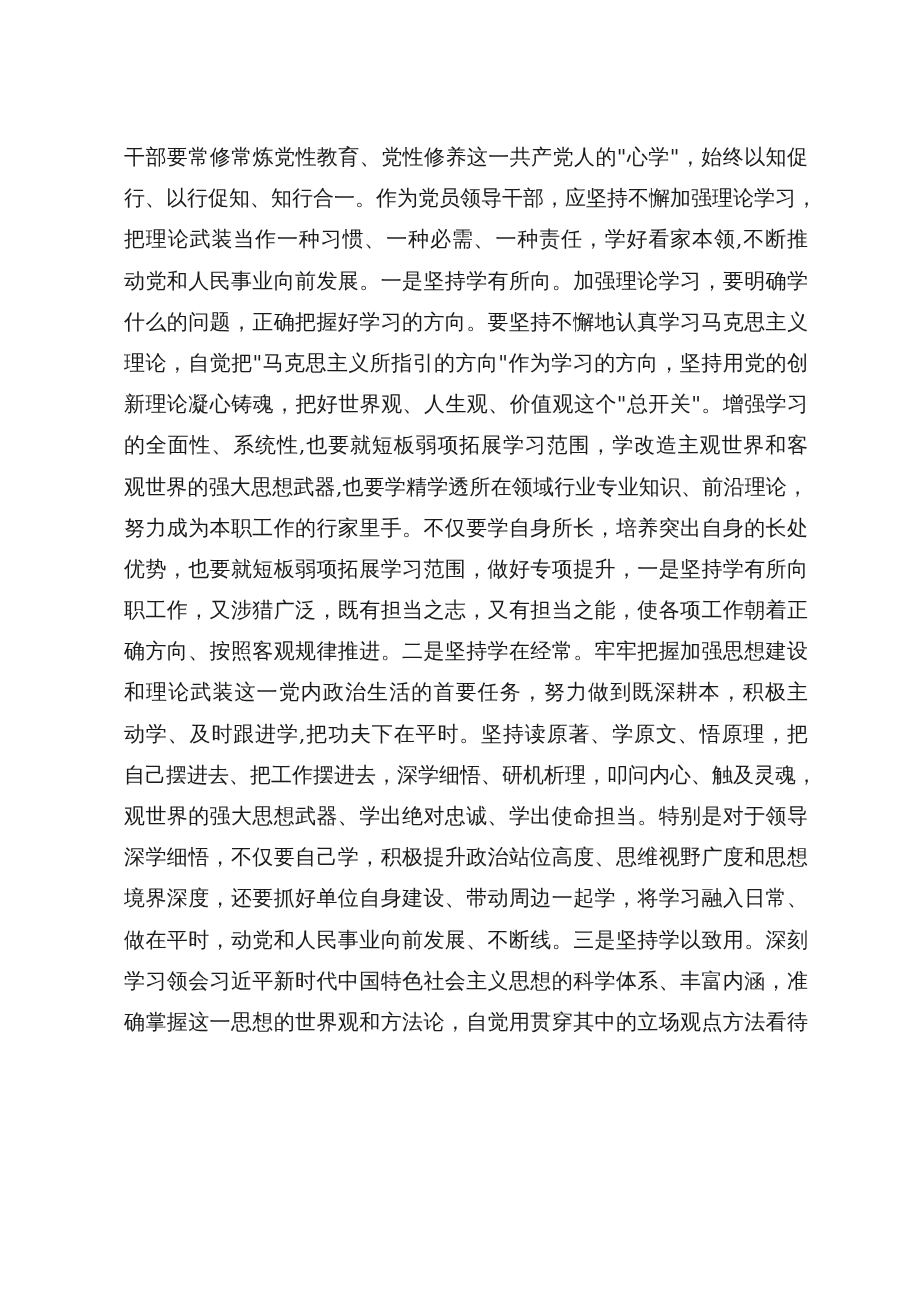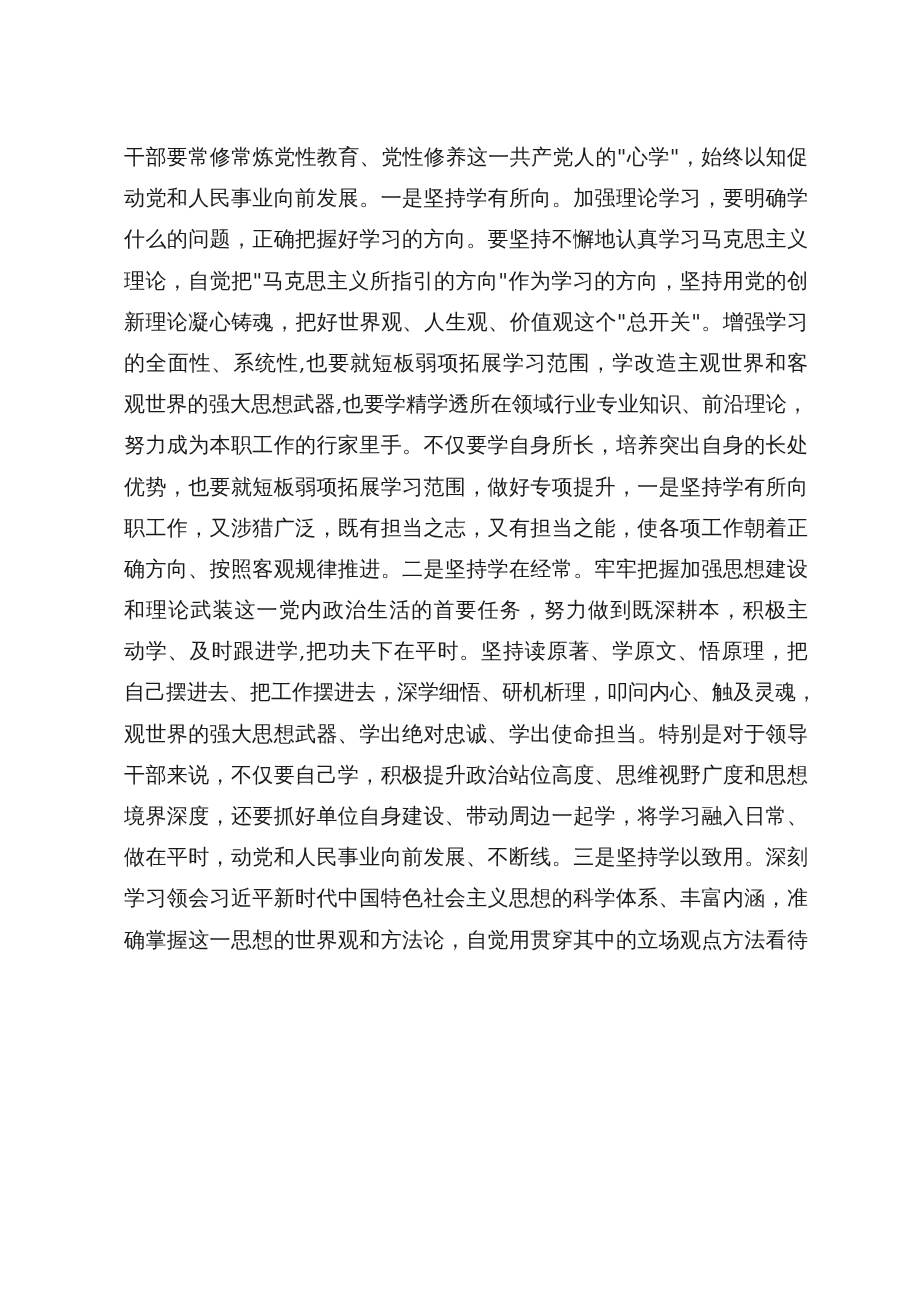--- a/index.html
+++ b/index.html
@@ -37,35 +37,37 @@
       text-align-last: justify;
       overflow: hidden;
     }
   </style>
 </head>
 <body>
 
 <div class="page">
   <div class="body-text">
     <div class="line">干部要常修常炼党性教育、党性修养这一共产党人的"心学"，始终以知促</div>
+    <div class="line">行、以行促知、知行合一。作为党员领导干部，应坚持不懈加强理论学习，</div>
+    <div class="line">把理论武装当作一种习惯、一种必需、一种责任，学好看家本领,不断推</div>
     <div class="line">动党和人民事业向前发展。一是坚持学有所向。加强理论学习，要明确学</div>
     <div class="line">什么的问题，正确把握好学习的方向。要坚持不懈地认真学习马克思主义</div>
     <div class="line">理论，自觉把"马克思主义所指引的方向"作为学习的方向，坚持用党的创</div>
     <div class="line">新理论凝心铸魂，把好世界观、人生观、价值观这个"总开关"。增强学习</div>
     <div class="line">的全面性、系统性,也要就短板弱项拓展学习范围，学改造主观世界和客</div>
     <div class="line">观世界的强大思想武器,也要学精学透所在领域行业专业知识、前沿理论，</div>
     <div class="line">努力成为本职工作的行家里手。不仅要学自身所长，培养突出自身的长处</div>
     <div class="line">优势，也要就短板弱项拓展学习范围，做好专项提升，一是坚持学有所向</div>
     <div class="line">职工作，又涉猎广泛，既有担当之志，又有担当之能，使各项工作朝着正</div>
     <div class="line">确方向、按照客观规律推进。二是坚持学在经常。牢牢把握加强思想建设</div>
     <div class="line">和理论武装这一党内政治生活的首要任务，努力做到既深耕本，积极主</div>
     <div class="line">动学、及时跟进学,把功夫下在平时。坚持读原著、学原文、悟原理，把</div>
     <div class="line">自己摆进去、把工作摆进去，深学细悟、研机析理，叩问内心、触及灵魂，</div>
     <div class="line">观世界的强大思想武器、学出绝对忠诚、学出使命担当。特别是对于领导</div>
-    <div class="line">干部来说，不仅要自己学，积极提升政治站位高度、思维视野广度和思想</div>
+    <div class="line">深学细悟，不仅要自己学，积极提升政治站位高度、思维视野广度和思想</div>
     <div class="line">境界深度，还要抓好单位自身建设、带动周边一起学，将学习融入日常、</div>
     <div class="line">做在平时，动党和人民事业向前发展、不断线。三是坚持学以致用。深刻</div>
     <div class="line">学习领会习近平新时代中国特色社会主义思想的科学体系、丰富内涵，准</div>
     <div class="line">确掌握这一思想的世界观和方法论，自觉用贯穿其中的立场观点方法看待</div>
     <div class="line"></div>
     <div class="line"></div>
   </div>
 </div>
 
 </body></html>

